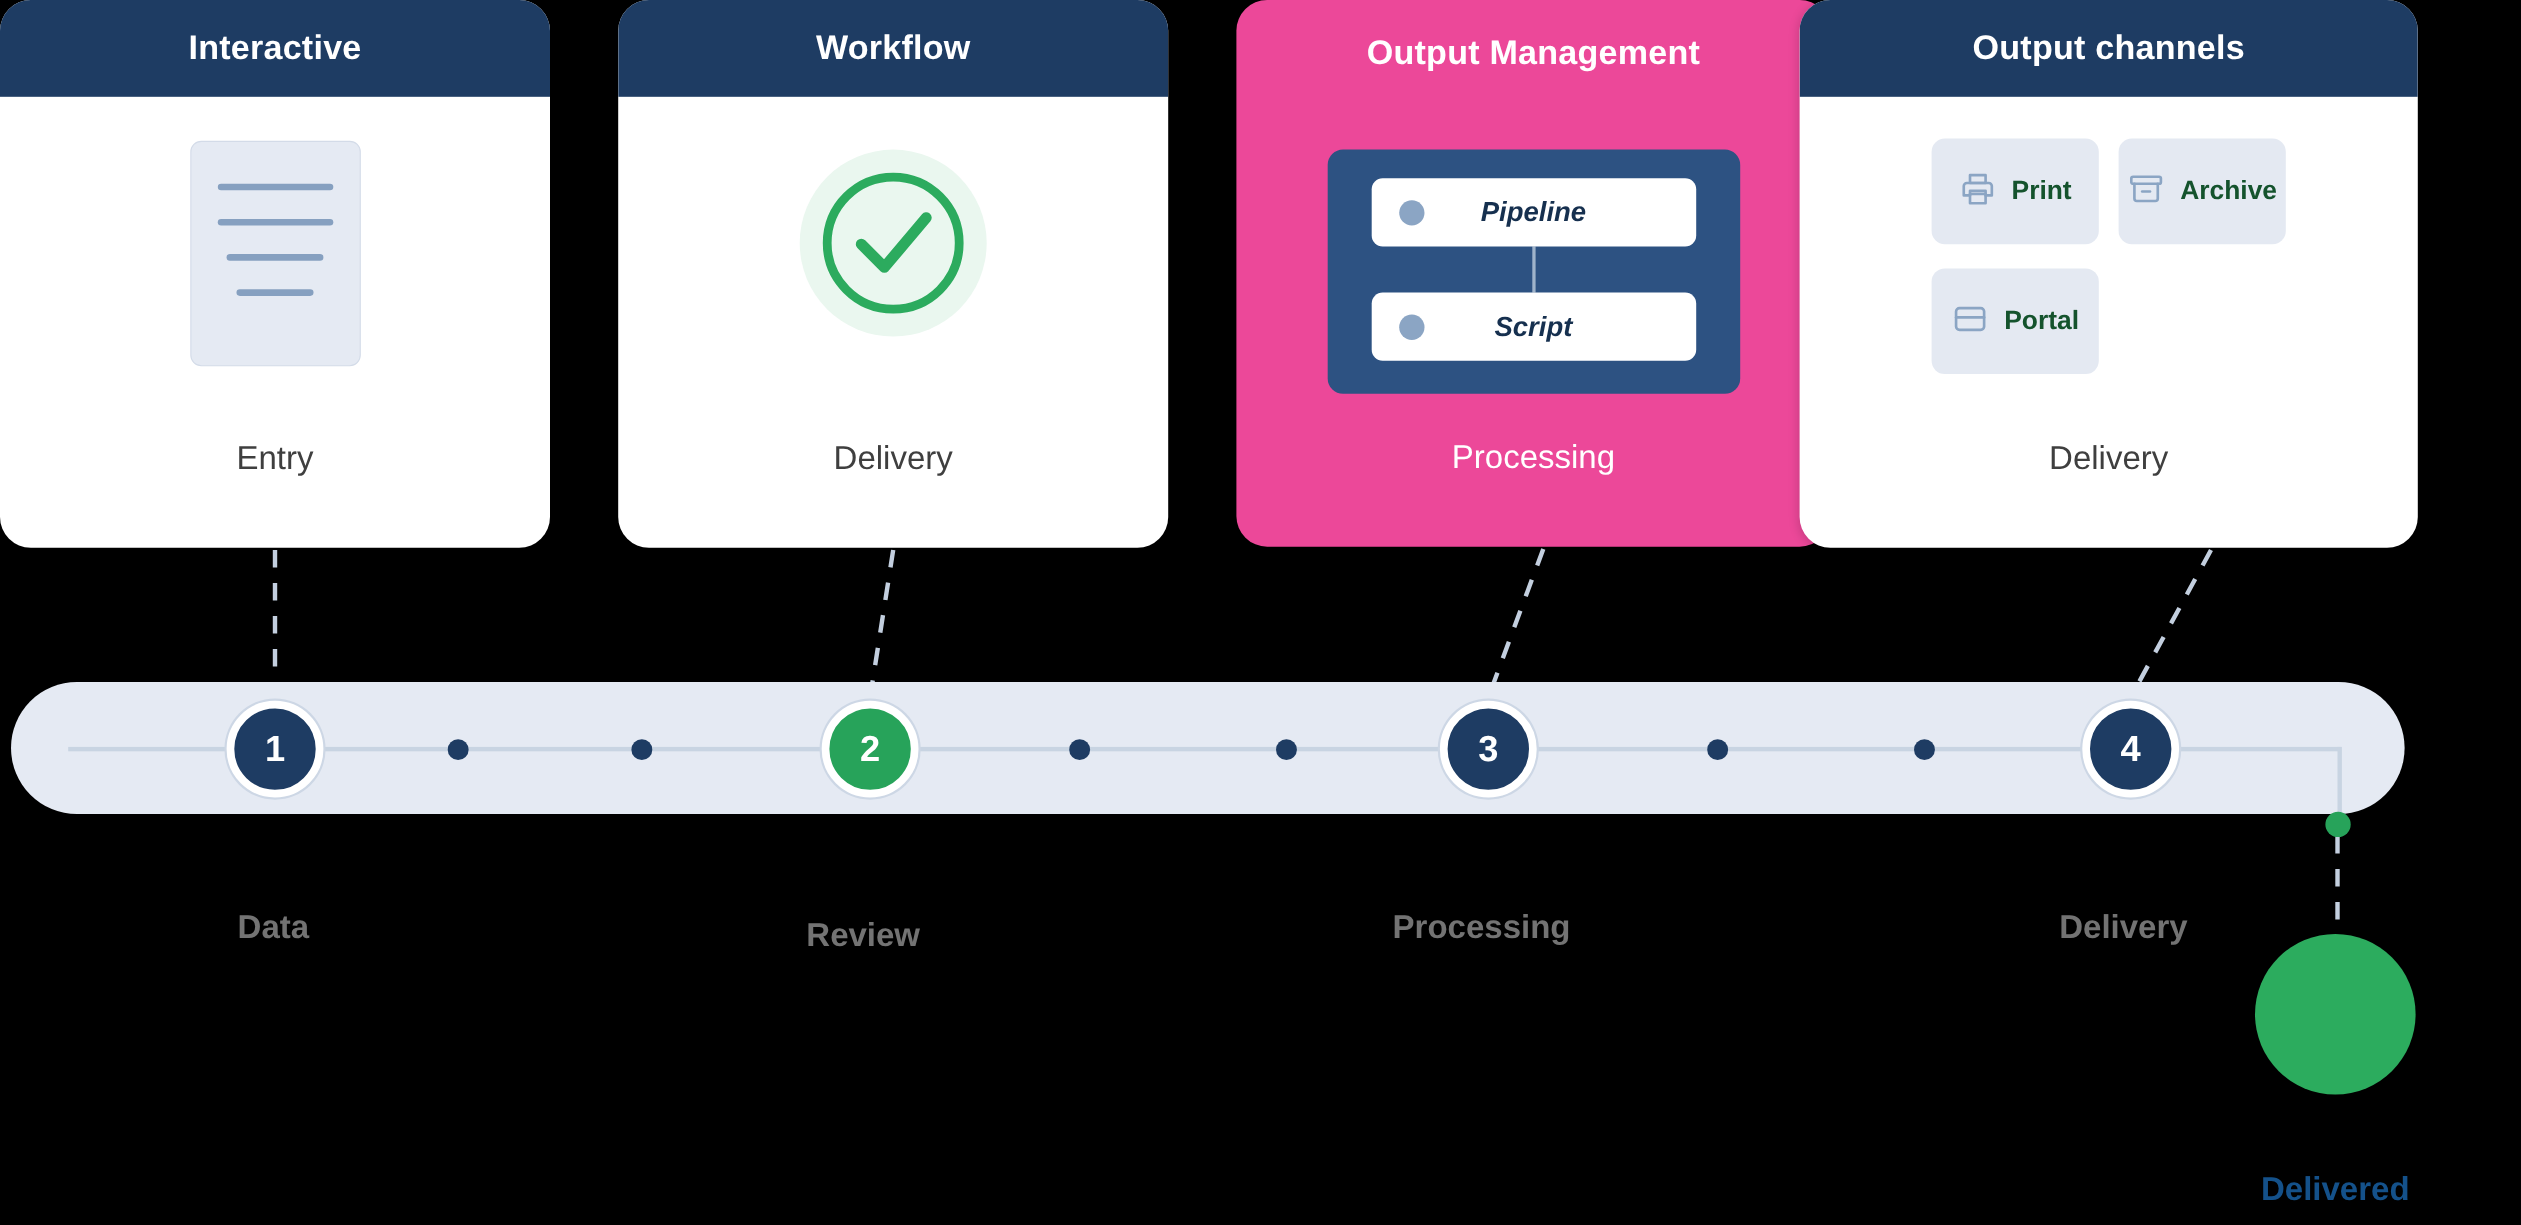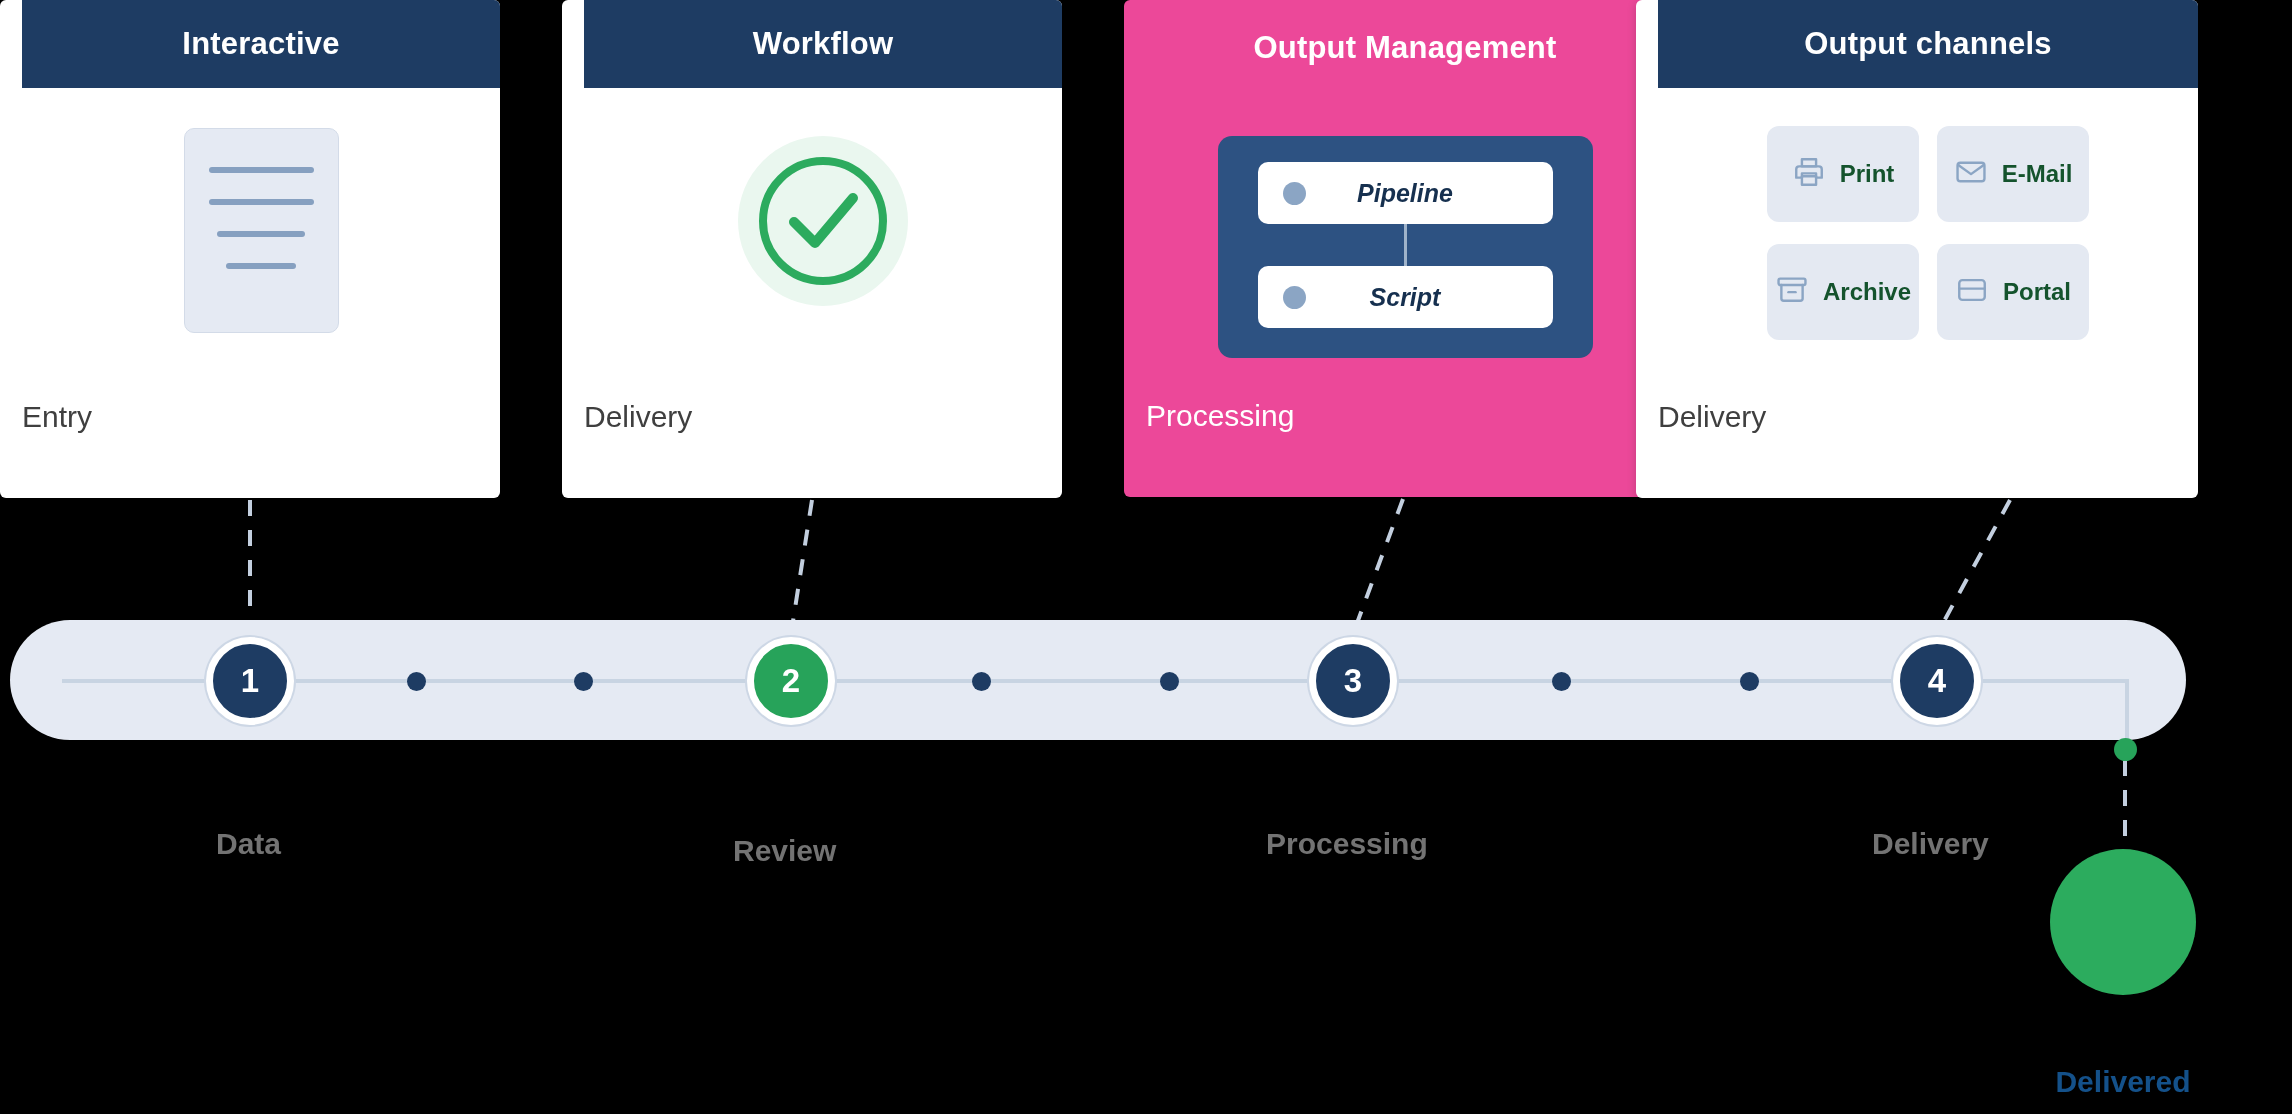--- a/index.html
+++ b/index.html
@@ -7,25 +7,24 @@
     width: 2292px; height: 1114px;
     background: #000000;
     font-family: "Liberation Sans", sans-serif;
     overflow: hidden;
   }
   #stage { position: relative; width: 2292px; height: 1114px; }
 
   
   .card {
     position: absolute;
-    border-radius: 6px;
+    border-radius: 28px;
     overflow: hidden;
     background: #ffffff;
     box-shadow: 0 2px 10px rgba(0,0,0,.18);
-    padding-left: 22px;
   }
   .card-head {
     height: 88px;
     background: #1e3c63;
     display: flex; align-items: center; justify-content: center;
   }
   .card-head-title {
     color: #ffffff;
     font-size: 31px;
     font-weight: bold;
@@ -33,20 +32,21 @@
   }
   .card-body {
     position: relative;
     height: calc(100% - 88px);
     display: flex; flex-direction: column;
     align-items: center; justify-content: flex-start;
   }
   .card-caption {
     position: absolute;
     left: 0; right: 0;
+    text-align: center;
     font-size: 30px;
     color: #3f3f3f;
   }
 
   
   .card.active { background: #ec4899; }
   .card.active .card-head { background: transparent; }
   .card.active .card-caption { color: #ffffff; }
 
   
@@ -252,29 +252,20 @@
           <span>
             <svg width="34" height="34" viewBox="0 0 24 24" fill="none" stroke="#8ba5c4" stroke-width="1.7" stroke-linecap="round" stroke-linejoin="round">
               <path d="M7 3h10v5H7z"></path>
               <path d="M5 8h14a2 2 0 0 1 2 2v6h-4v-3H7v3H3v-6a2 2 0 0 1 2-2z"></path>
               <path d="M7 15h10v6H7z"></path>
             </svg>
           </span>
           <span class="chan-label">Print</span>
         </div>
 
-        <div class="chan-tile">
-          <span>
-            <svg width="34" height="34" viewBox="0 0 24 24" fill="none" stroke="#8ba5c4" stroke-width="1.7" stroke-linecap="round" stroke-linejoin="round">
-              <rect x="2.5" y="5.5" width="19" height="13" rx="2"></rect>
-              <path d="M3 7l9 6.5L21 7"></path>
-            </svg>
-          </span>
-          <span class="chan-label">E-Mail</span>
-        </div>
 
         <div class="chan-tile">
           <span>
             <svg width="34" height="34" viewBox="0 0 24 24" fill="none" stroke="#8ba5c4" stroke-width="1.7" stroke-linecap="round" stroke-linejoin="round">
               <rect x="2.5" y="4" width="19" height="4.5" rx="1.2"></rect>
               <path d="M4.5 8.5v9.5a1.6 1.6 0 0 0 1.6 1.6h11.8a1.6 1.6 0 0 0 1.6-1.6V8.5"></path>
               <path d="M9.5 13.5h5"></path>
             </svg>
           </span>
           <span class="chan-label">Archive</span>

